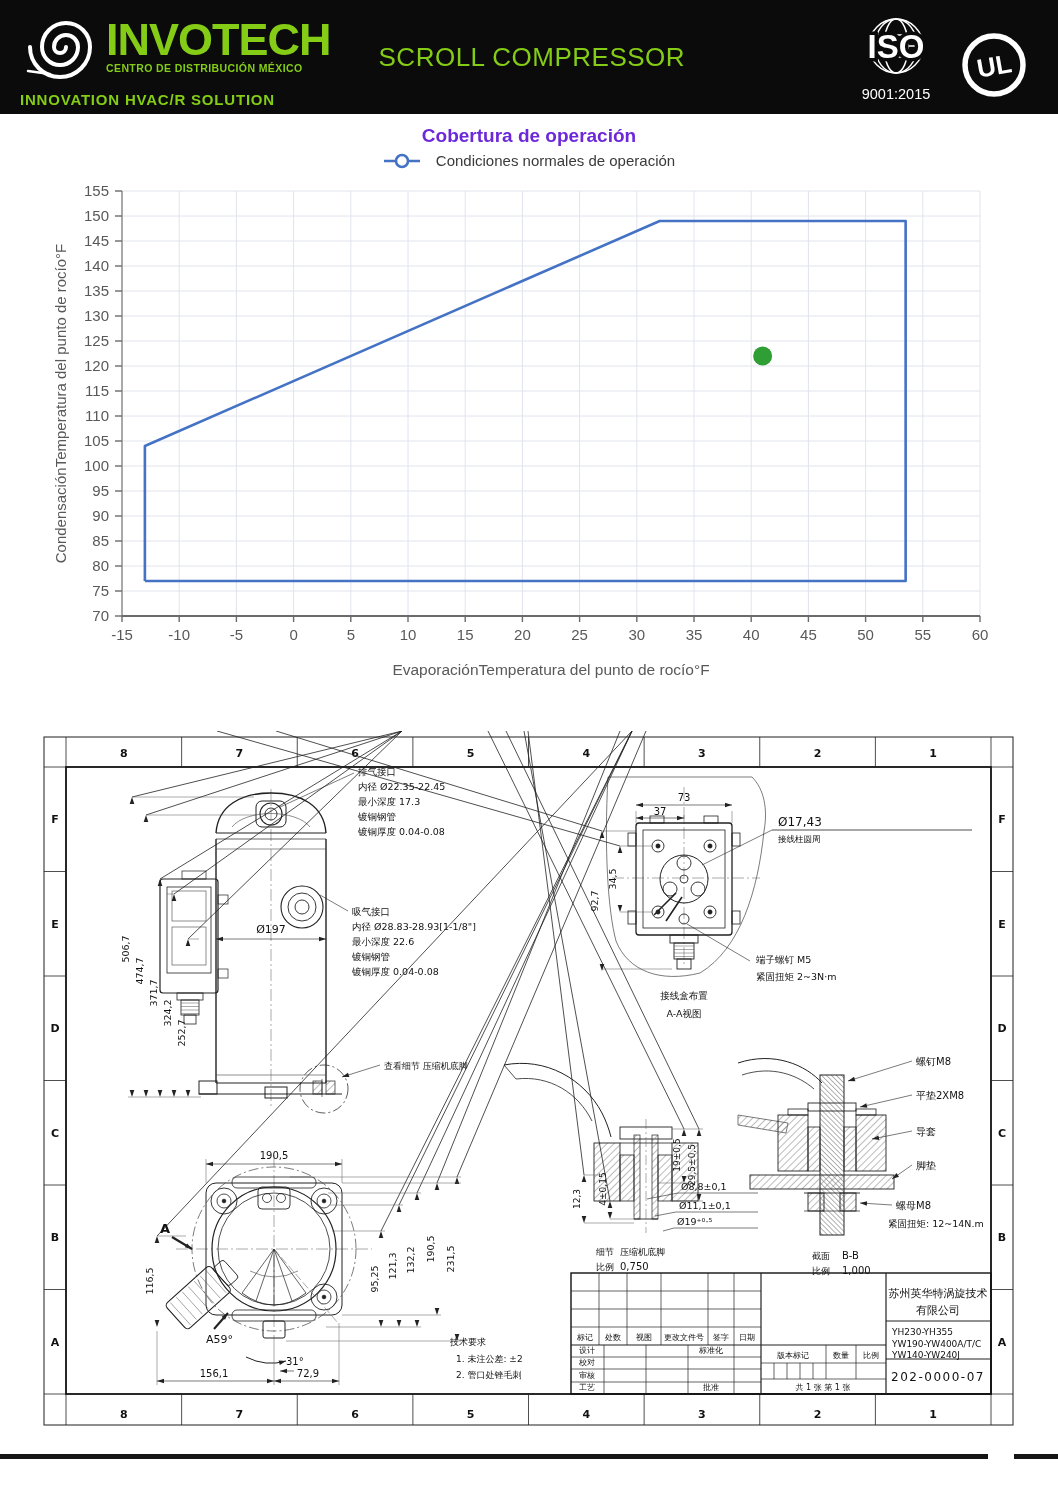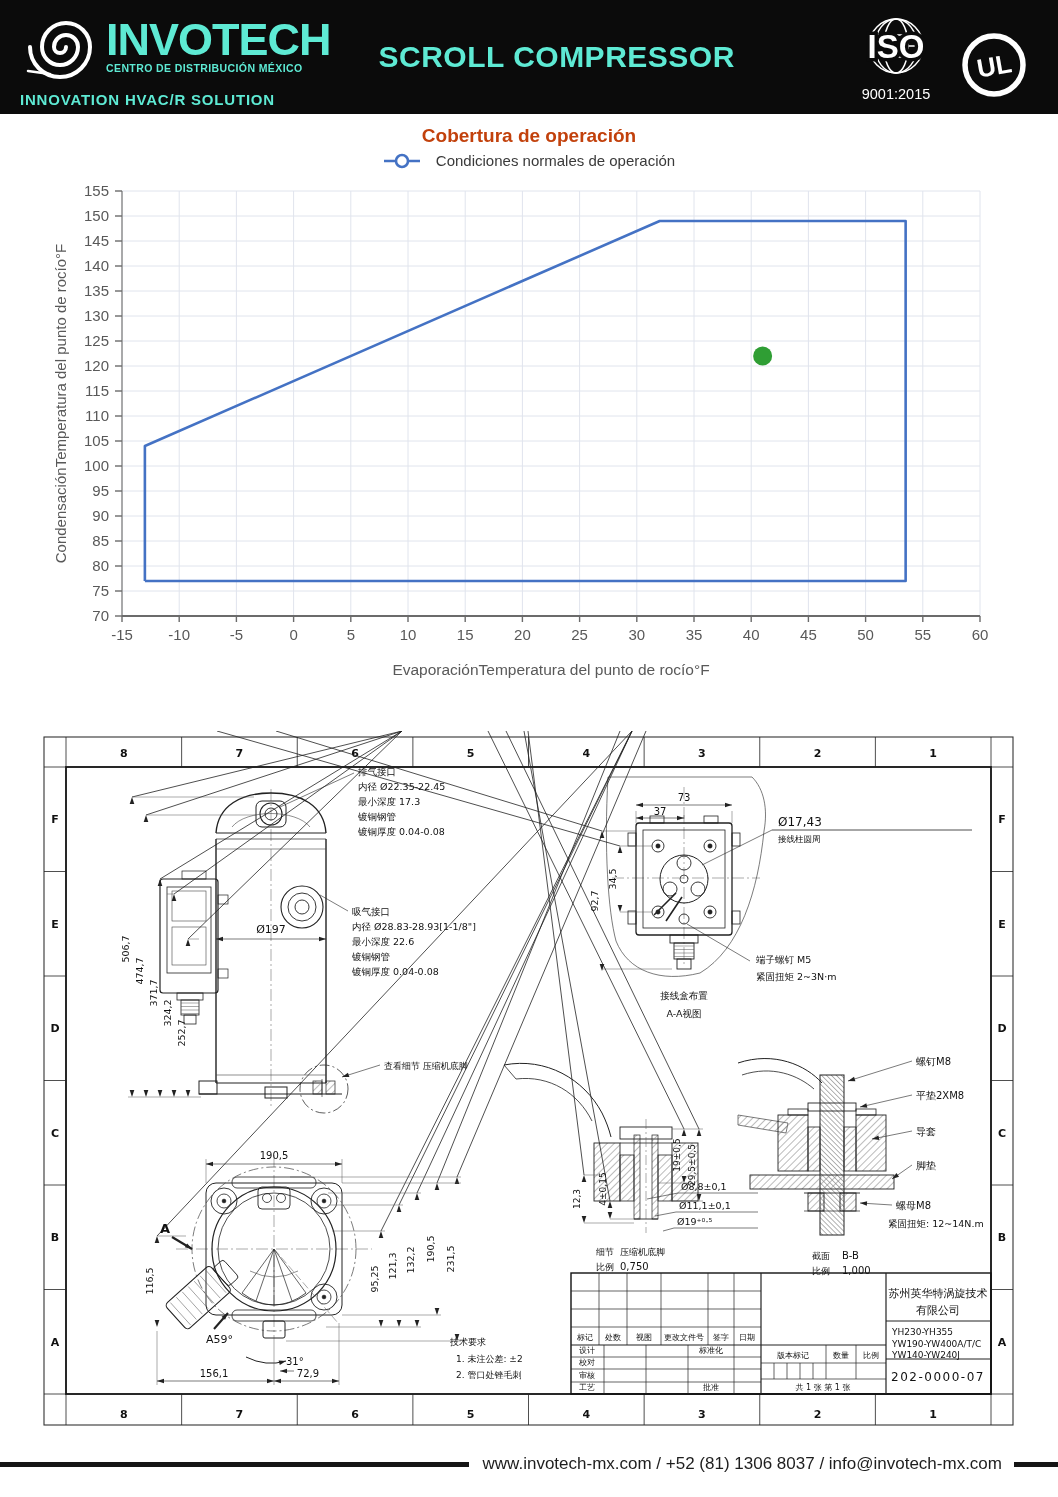--- a/index.html
+++ b/index.html
@@ -1,30 +1,30 @@
 <!DOCTYPE html>
 <html><head>
 <meta charset="utf-8">
 <title>Datasheet</title>
 <style>
   html,body{margin:0;padding:0}
   body{width:1058px;height:1497px;background:#fff;font-family:"Liberation Sans",sans-serif;overflow:hidden;position:relative}
   
-  .hdr{height:114px;background:#0b0b0b;display:flex;align-items:center;color:#5eead4}
+  .hdr{height:114px;background:#0b0b0b;display:flex;align-items:center;color:#84cc16}
   .logo-block{margin-left:20px;display:flex;flex-direction:column}
   .logo-top{display:flex;align-items:center;gap:6px}
   .logo-name{font-size:45px;font-weight:bold;letter-spacing:-1px;line-height:0.95}
   .logo-sub{font-size:10.5px;font-weight:bold;letter-spacing:0.4px;margin-top:1px}
   .logo-tag{font-size:15px;font-weight:bold;letter-spacing:0.8px;margin-top:4px}
   .hdr-title{margin-left:48px}
-  .t1{font-size:30px;font-weight:bold;letter-spacing:0.5px}
+  .t1{font-size:26px;font-weight:normal;letter-spacing:0.5px}
   .t2{font-size:22px;margin-top:4px;font-weight:400}
   .badges{margin-left:auto;margin-right:24px;display:flex;align-items:flex-end;gap:14px}
   
-  .chart-title{text-align:center;font-size:19px;font-weight:600;color:#c2410c;margin:11px 0 5px}
+  .chart-title{text-align:center;font-size:19px;font-weight:600;color:#6d28d9;margin:11px 0 5px}
   .legend{display:flex;justify-content:center;align-items:center;gap:15px;font-size:15px;color:#3a3a3a;margin-bottom:0}
   #chart-svg{display:block}
   
   #draw-svg{display:block;margin-left:36px;margin-top:46px}
   #draw-svg text{font-family:"DejaVu Sans",sans-serif}
   
   footer{display:flex;align-items:center;margin-top:23px}
   .fline{height:5px;background:#151515}
   .fline.left{flex:1;margin-right:14px}
   .fline.right{width:44px;margin-left:12px}
@@ -665,15 +665,14 @@
         <text x="856" y="604" font-size="9" fill="#111" text-anchor="start" font-family="&quot;DejaVu Sans Mono&quot;,monospace">YH230-YH355</text>
         <text x="856" y="615.5" font-size="9" fill="#111" text-anchor="start" font-family="&quot;DejaVu Sans Mono&quot;,monospace">YW190-YW400A/T/C</text>
         <text x="856" y="627" font-size="9" fill="#111" text-anchor="start" font-family="&quot;DejaVu Sans Mono&quot;,monospace">YW140-YW240J</text>
         <text x="902" y="650" font-size="12" fill="#111" text-anchor="middle" letter-spacing="1.5px" font-family="&quot;DejaVu Sans Mono&quot;,monospace">202-0000-07</text>
       </g>
     </svg>
 </section>
 
 <footer>
   <div class="fline left"></div>
-  <div class="ftext">www.invotech-mx.com / +52 (81) 1306 8037 / info@invotech-mx.com</div>
   <div class="fline right"></div>
 </footer>
 
 </body></html>

